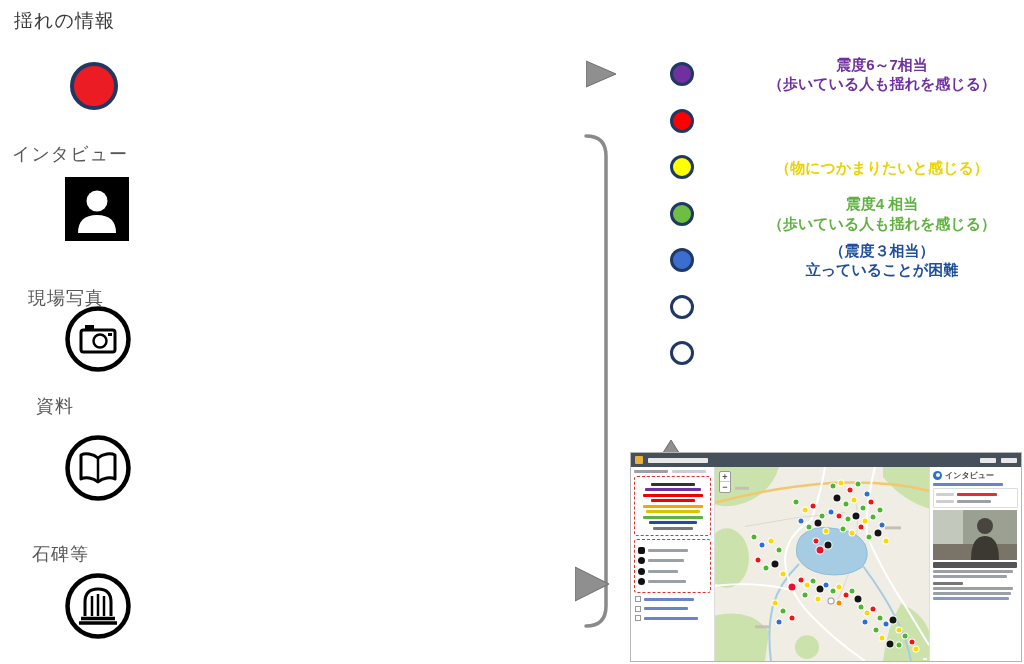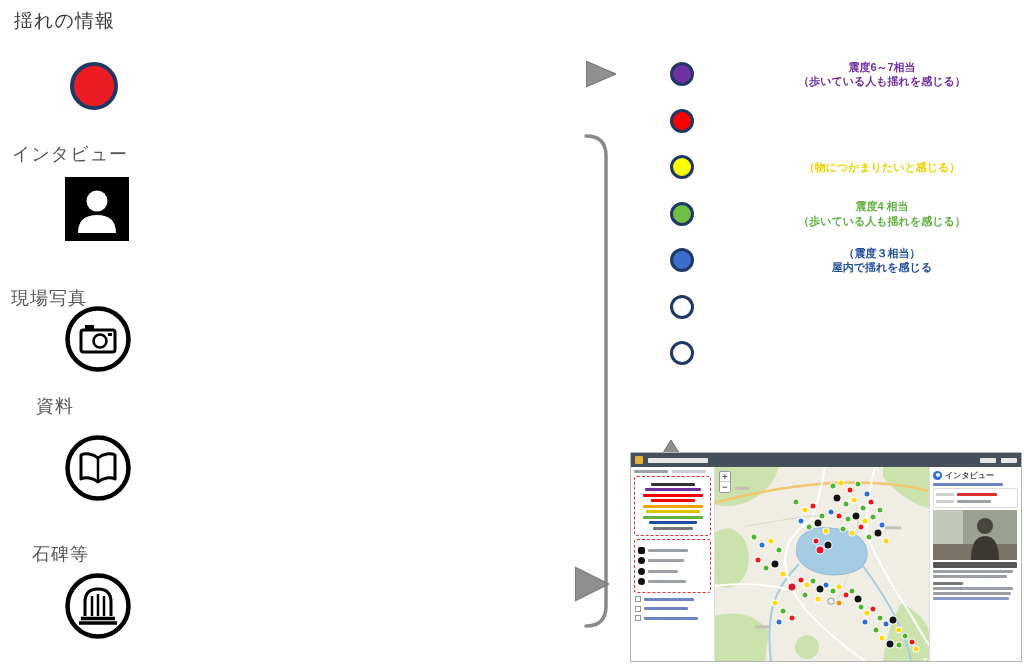--- a/index.html
+++ b/index.html
@@ -4,42 +4,42 @@
 <style>
 *{box-sizing:border-box;margin:0;padding:0}
 html,body{width:1024px;height:664px}
 body{position:relative;background:#fff;font-family:"Liberation Sans","DejaVu Sans",sans-serif;overflow:hidden}
 .canvas{position:absolute;inset:0}
 
 
 .page-title{position:absolute;left:14px;top:8px;font-size:19px;color:#3a3a3a;letter-spacing:1px}
 .cat-label{position:absolute;font-size:18px;color:#575757;letter-spacing:1px}
 #lbl-interview{left:12px;top:142px}
-#lbl-photo{left:11px;top:286px}
+#lbl-photo{left:28px;top:286px}
 #lbl-doc{left:36px;top:394px}
 #lbl-monument{left:32px;top:542px}
 .icon-abs{position:absolute}
 #icon-shake{left:70px;top:62px;width:48px;height:48px;border-radius:50%;border:4px solid #1F3864}
 #icon-person{left:64px;top:176px;width:66px;height:66px}
 #icon-camera{left:64px;top:305px;width:68px;height:68px}
 #icon-book{left:64px;top:434px;width:68px;height:68px}
 #icon-monument{left:64px;top:572px;width:68px;height:68px}
 
 
 .arrow{position:absolute}
 #arrow-top{left:586px;top:60px}
 #arrow-map{left:575px;top:566px}
 #arrow-up{left:653px;top:440px}
 #bracket{position:absolute;left:560px;top:125px}
 
 
 .legend{position:absolute;left:670px;top:51px}
 .legend-row{display:flex;align-items:center;height:46.5px}
 .legend-circle{flex:none;width:24px;height:24px;border-radius:50%;border:3.5px solid #1F3864;background:#fff}
-.legend-text{margin-left:66px;width:244px;text-align:center;font-size:11px;font-weight:bold;line-height:1.3;white-space:nowrap}
+.legend-text{margin-left:66px;width:244px;text-align:center;font-size:15px;font-weight:bold;line-height:1.3;white-space:nowrap}
 
 
 .map-shot{position:absolute;left:630px;top:452px;width:392px;height:210px;border:1px solid #b5b5b5;background:#fff;display:flex;flex-direction:column;font-size:7px}
 .map-header{height:14px;background:#46505A;display:flex;align-items:center;gap:5px;padding:0 4px;flex:none}
 .map-header .logo{width:8px;height:8px;background:#E8B13A;border-radius:1px}
 .map-header .hbar{height:5px;background:#e8e8e8;border-radius:1px}
 .map-header .sp{flex:1}
 .map-body{flex:1;display:flex;min-height:0}
 .map-side{width:84px;background:#fff;border-right:1px solid #ddd;padding:3px;overflow:hidden}
 .map-main{flex:1;position:relative;overflow:hidden;background:#F0EDE4}
@@ -146,21 +146,21 @@
         <span class="legend-circle" style="background: rgb(111, 190, 68); border-color: rgb(31, 56, 100);"></span>
         <div class="legend-text" style="color: rgb(95, 178, 64);">
           <div>震度4 相当</div>
           <div>（歩いている人も揺れを感じる）</div>
         </div>
       </div>
       <div class="legend-row">
         <span class="legend-circle" style="background: rgb(60, 110, 205); border-color: rgb(31, 56, 100);"></span>
         <div class="legend-text" style="color: rgb(31, 78, 156);">
           <div>（震度３相当）</div>
-          <div>屋内で揺れを感じる</div>
+          <div>立っていることが困難</div>
         </div>
       </div>
       <div class="legend-row">
         <span class="legend-circle" style="background: rgb(255, 255, 255); border-color: rgb(31, 56, 100);"></span>
         <div class="legend-text" style="color: rgb(51, 51, 51);">
           <div></div>
           <div></div>
         </div>
       </div>
       <div class="legend-row">

